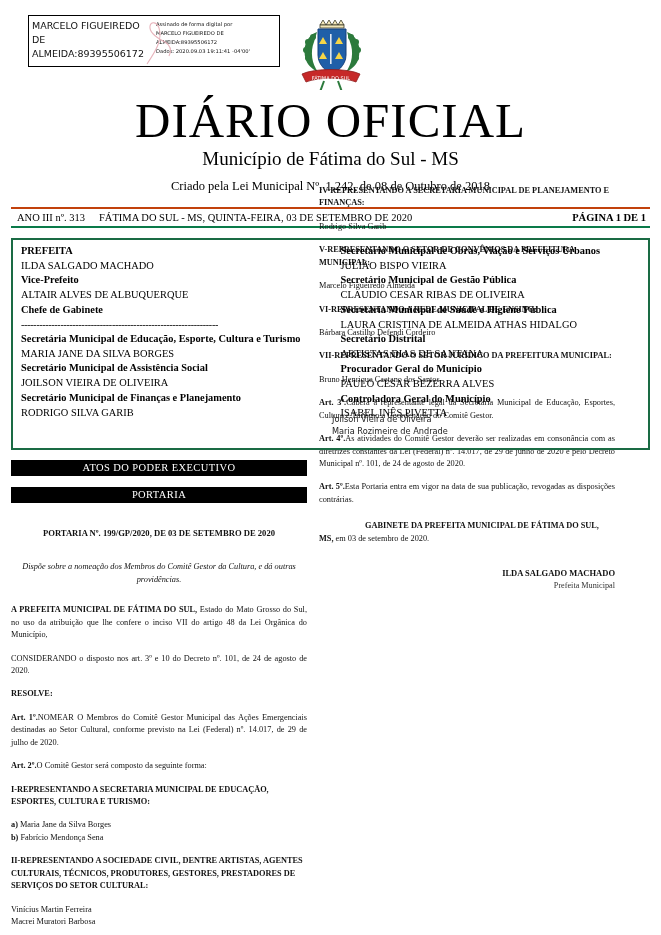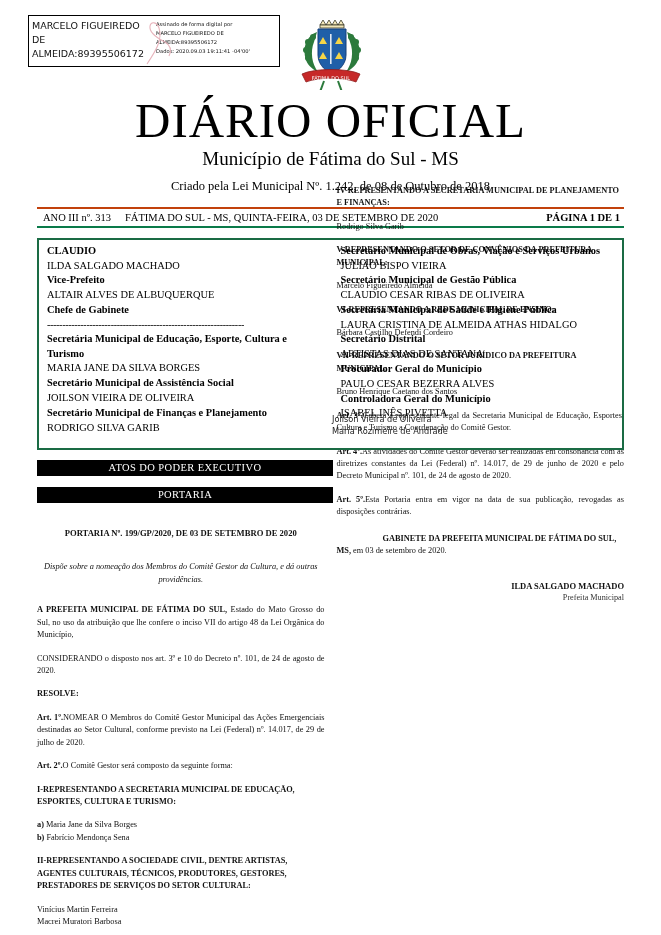--- a/index.html
+++ b/index.html
@@ -13,21 +13,21 @@
     font-family: "Liberation Serif", serif;
     color: #000;
     position: relative;
     overflow: hidden;
   }
   .page {
     position: relative;
     width: 661px;
     height: 935px;
     box-sizing: border-box;
-    padding: 0 37px;
+    padding: 0 11px;
   }
 
   
   .sig-stamp {
     position: absolute;
     left: 28px;
     top: 15px;
     width: 252px;
     height: 52px;
     border: 1px solid #000;
@@ -283,21 +283,21 @@
   </div>
 
   <div class="infobar">
     <span class="ano">ANO III nº. 313</span>
     <span class="mid">FÁTIMA DO SUL - MS, QUINTA-FEIRA,  03 DE  SETEMBRO DE 2020</span>
     <span class="pag">PÁGINA 1 DE 1</span>
   </div>
 
   <div class="officials">
     <div class="off-col left">
-      <div class="off-role">CLAUDIO</div>
+      <div class="off-role">PREFEITA</div>
       <div class="off-name">ILDA SALGADO MACHADO</div>
       <div class="off-role">Vice-Prefeito</div>
       <div class="off-name">ALTAIR ALVES DE ALBUQUERQUE</div>
       <div class="off-role">Chefe de Gabinete</div>
       <div class="off-sep">-----------------------------------------------------------------</div>
       <div class="off-role">Secretária Municipal de Educação, Esporte, Cultura e Turismo</div>
       <div class="off-name">MARIA JANE DA SILVA BORGES</div>
       <div class="off-role">Secretário Municipal de Assistência Social</div>
       <div class="off-name">JOILSON VIEIRA DE OLIVEIRA</div>
       <div class="off-role">Secretário Municipal de Finanças e Planejamento</div>

